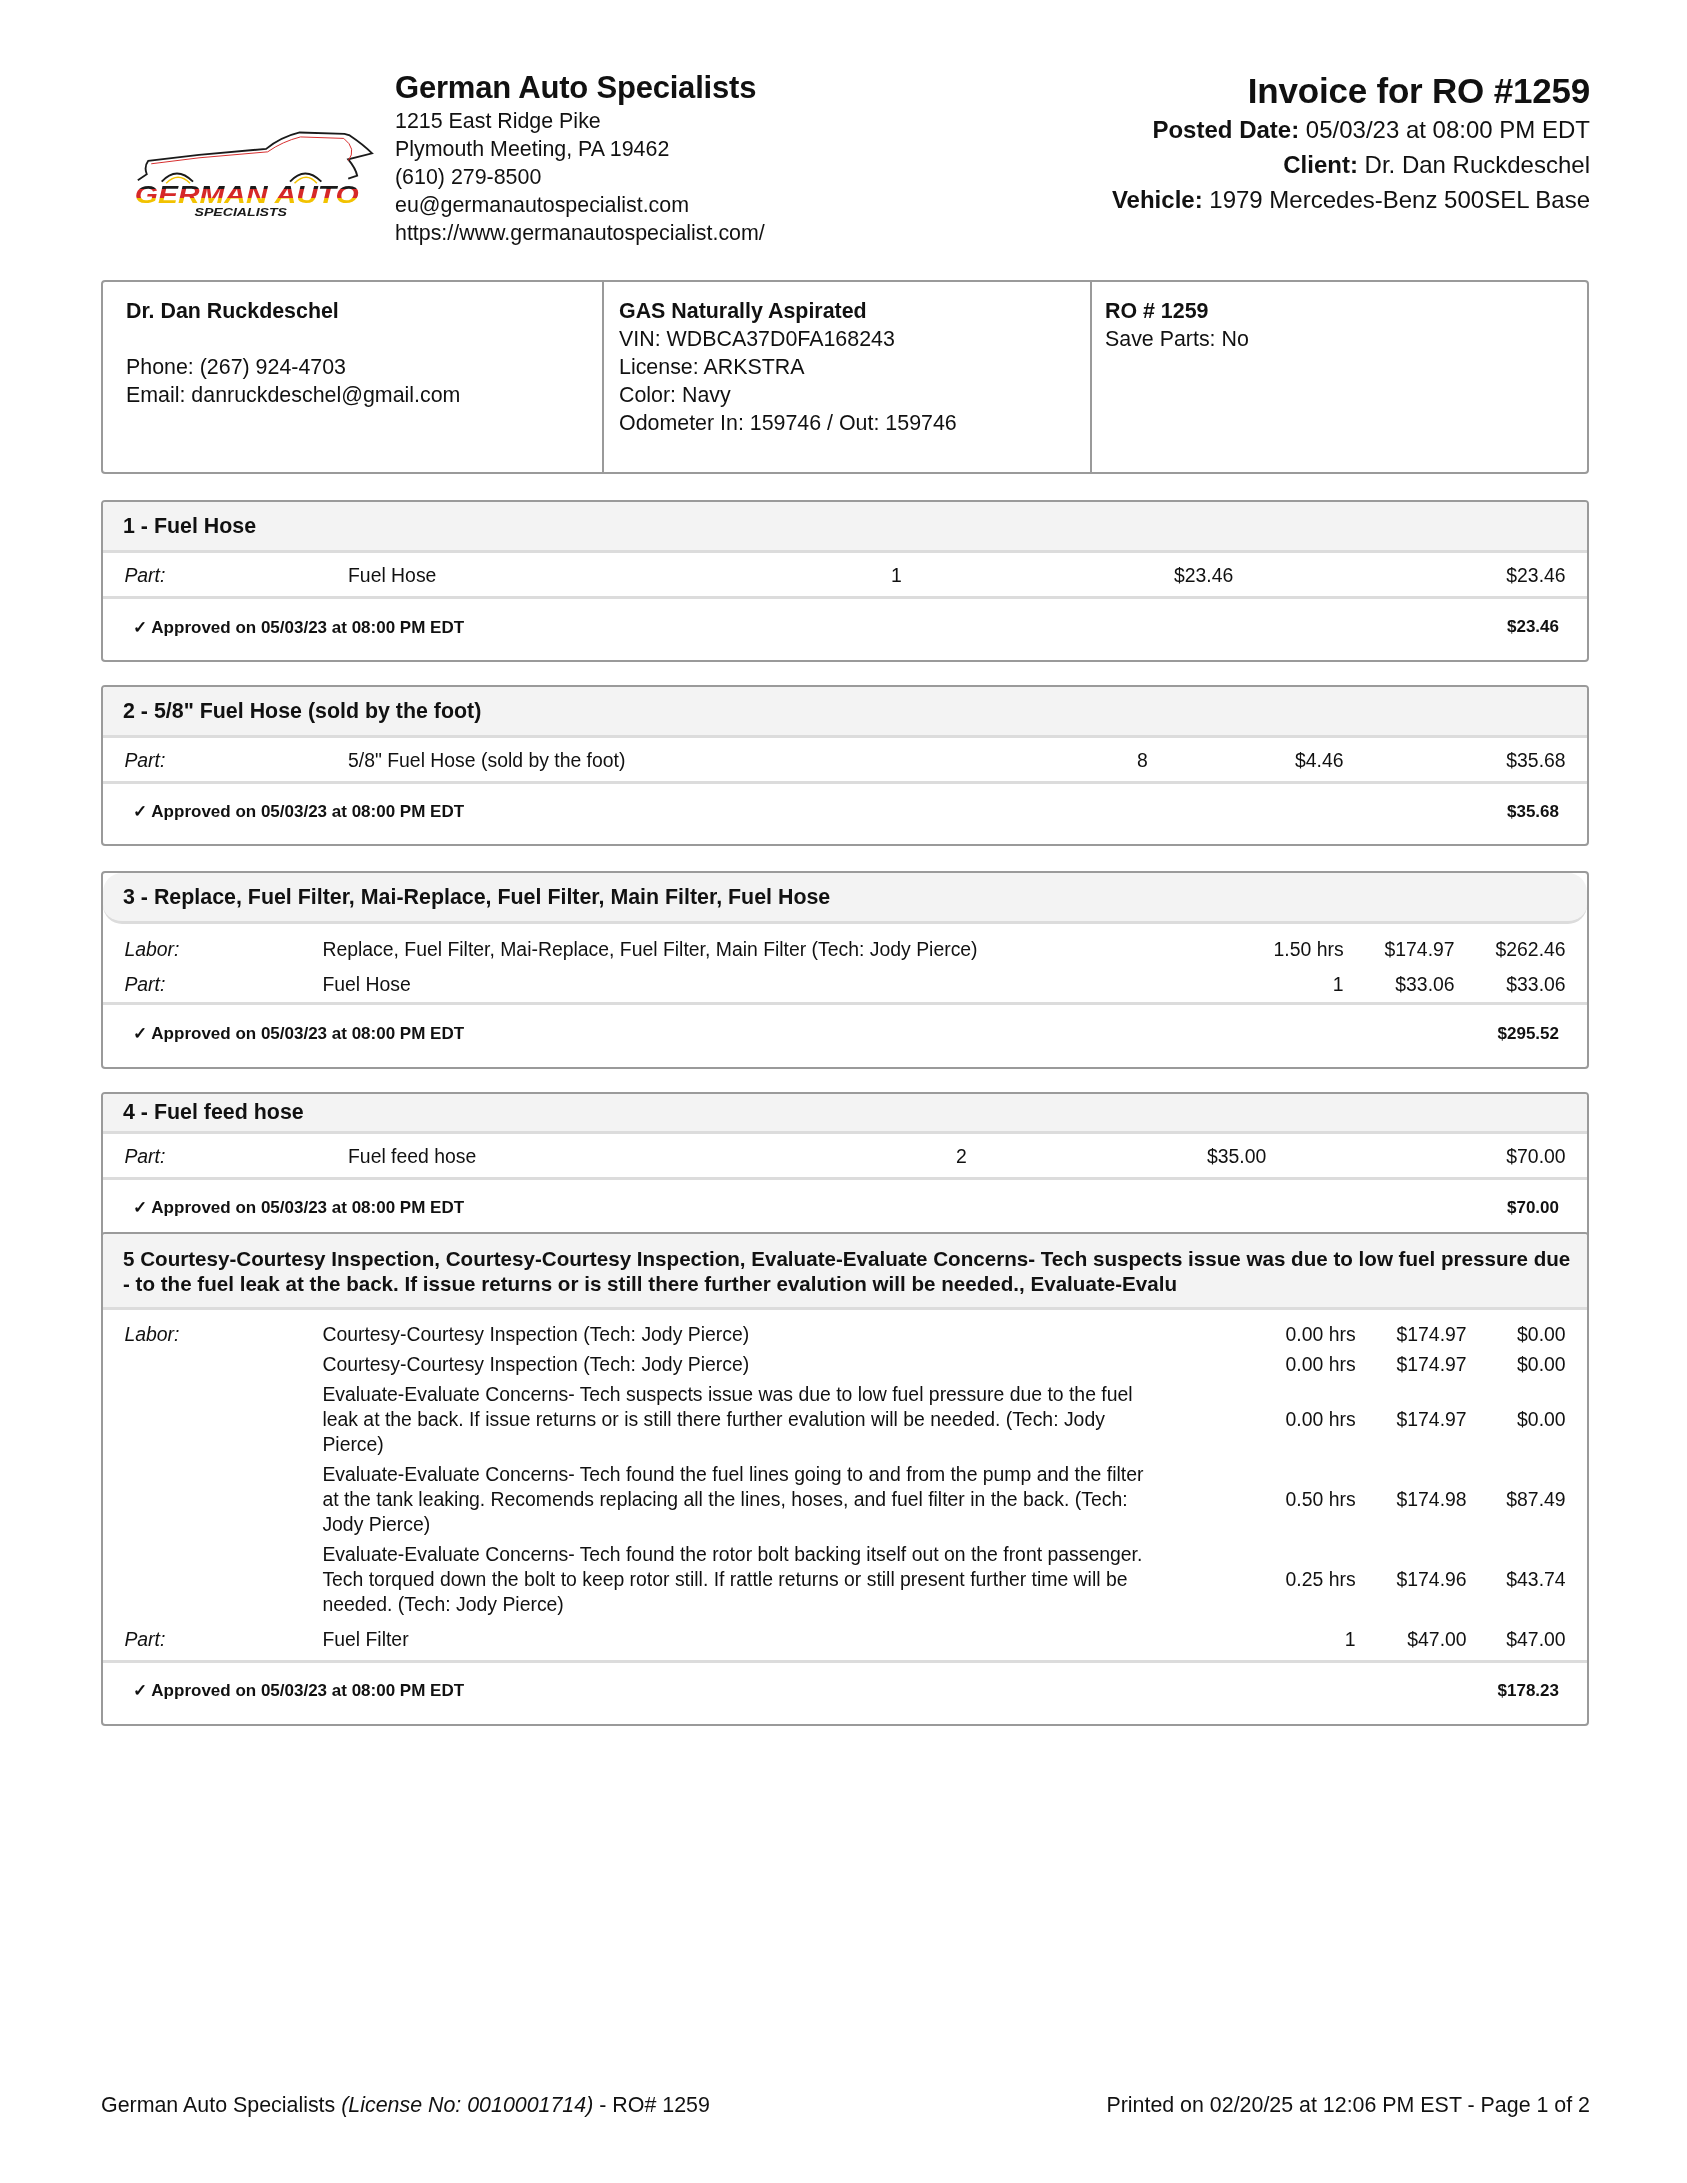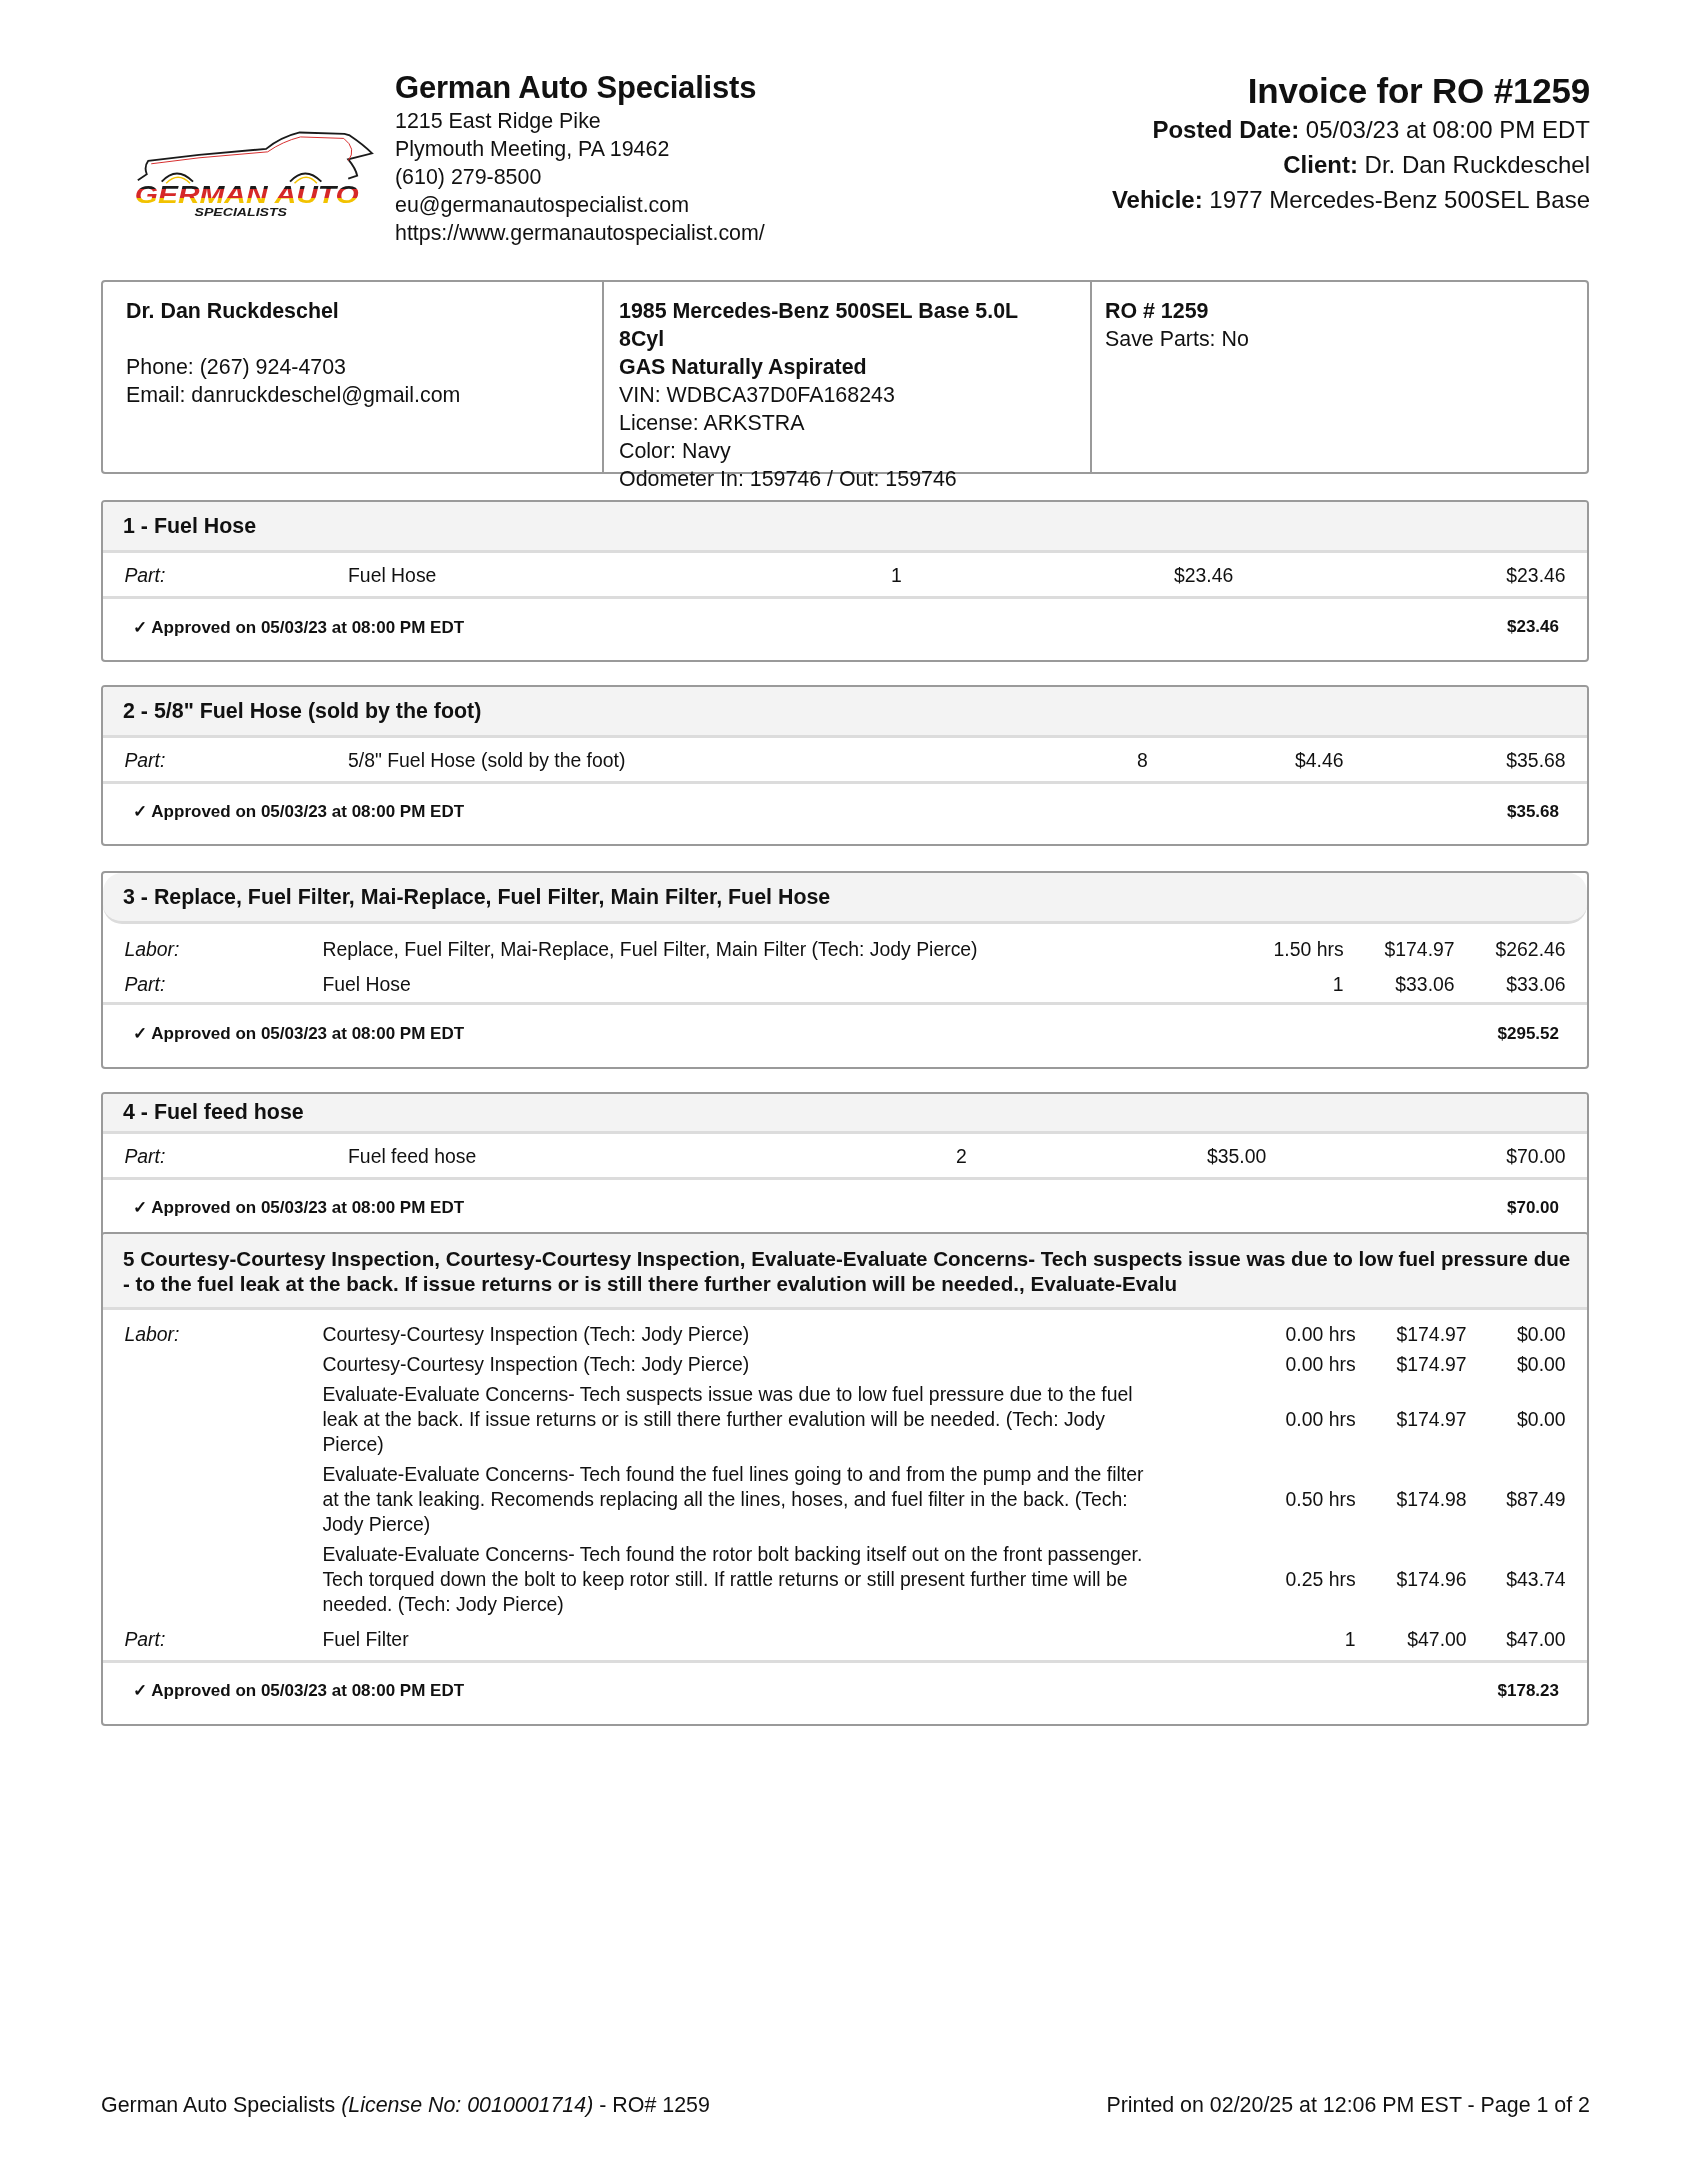--- a/index.html
+++ b/index.html
@@ -73,32 +73,31 @@
   <div class="line">Plymouth Meeting, PA 19462</div>
   <div class="line">(610) 279-8500</div>
   <div class="line">eu@germanautospecialist.com</div>
   <div class="line">https://www.germanautospecialist.com/</div>
 </div>
 
 <div class="abs inv">
   <div class="title">Invoice for RO #1259</div>
   <div class="row"><b>Posted Date:</b> <span>05/03/23 at 08:00 PM EDT</span></div>
   <div class="row"><b>Client:</b> <span>Dr. Dan Ruckdeschel</span></div>
-  <div class="row"><b>Vehicle:</b> <span>1977 Mercedes-Benz 500SEL Base</span></div>
+  <div class="row"><b>Vehicle:</b> <span>1979 Mercedes-Benz 500SEL Base</span></div>
 </div>
 
 <div class="abs infobox">
   <div class="col col1">
     <div class="bold">Dr. Dan Ruckdeschel</div>
     <div class="spacer"></div>
     <div>Phone: (267) 924-4703</div>
     <div>Email: danruckdeschel@gmail.com</div>
   </div>
   <div class="col col2">
-    <div class="bold">1985 Mercedes-Benz 500SEL Base 5.0L 8Cyl</div>
     <div class="bold">GAS Naturally Aspirated</div>
     <div>VIN: WDBCA37D0FA168243</div>
     <div>License: ARKSTRA</div>
     <div>Color: Navy</div>
     <div>Odometer In: 159746 / Out: 159746</div>
   </div>
   <div class="col col3">
     <div class="bold">RO # 1259</div>
     <div>Save Parts: No</div>
   </div>

